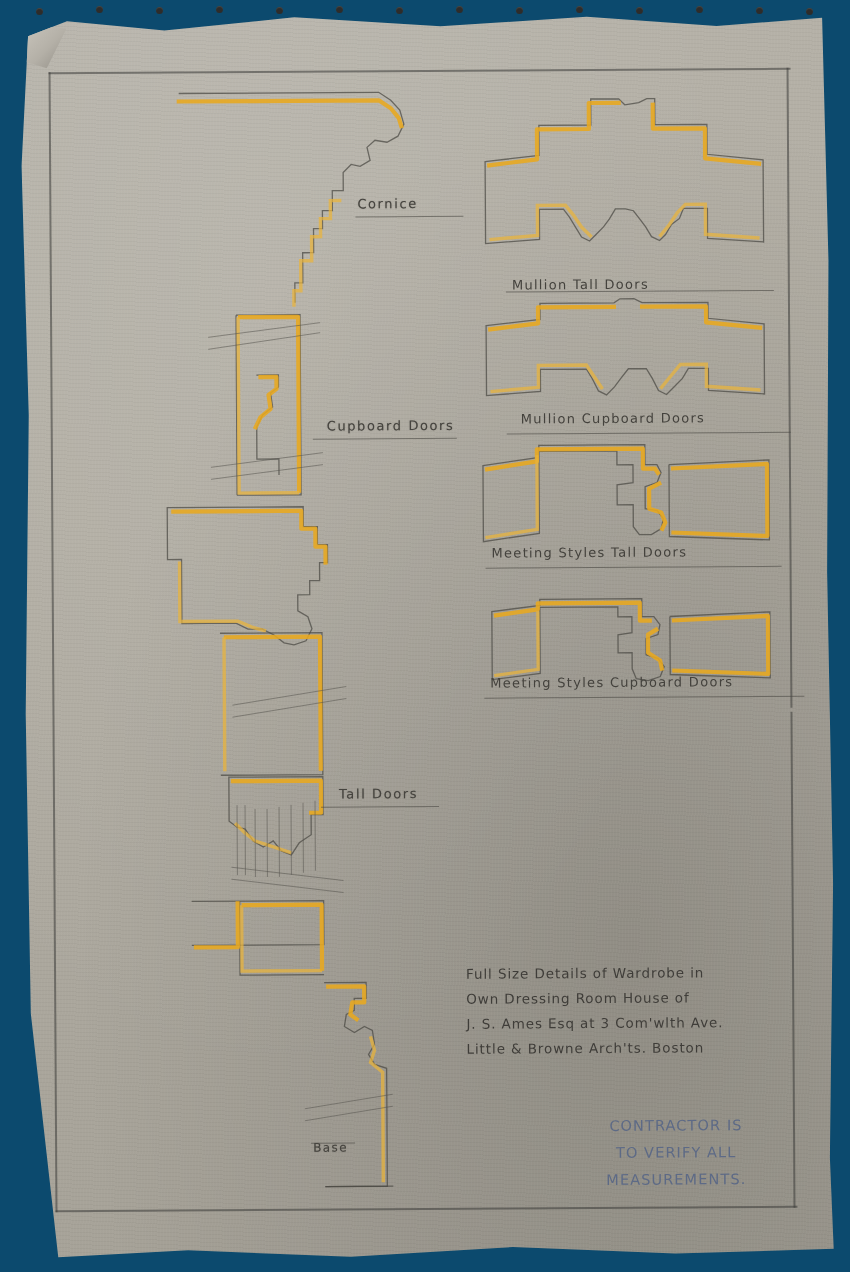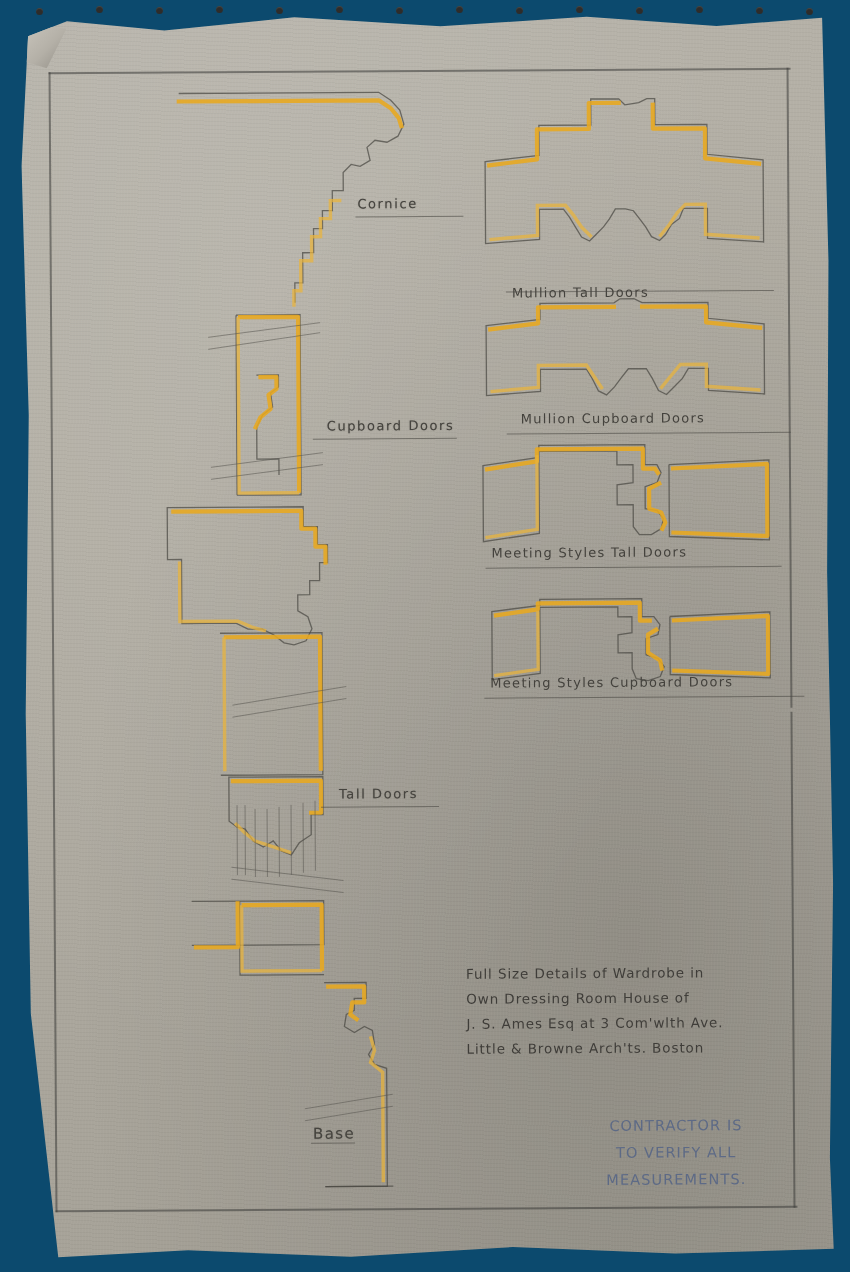--- a/index.html
+++ b/index.html
@@ -70,21 +70,21 @@
   
   .label {
     position: absolute;
     color: #46443f;
     font-family: "DejaVu Sans", sans-serif;
     font-size: 13px;
     letter-spacing: 1.6px;
     white-space: nowrap;
     text-shadow: 0 0 1px rgba(80,78,72,0.5);
   }
-  .label.small { font-size: 15px; letter-spacing: 1.4px; }
+  .label.small { font-size: 12px; letter-spacing: 1.4px; margin-top: 16px; }
   .caption {
     position: absolute;
     color: #44423d;
     font-size: 13px;
     letter-spacing: 1.3px;
     white-space: nowrap;
   }
   .underline {
     position: absolute;
     height: 1px;
@@ -243,21 +243,21 @@
       <g>
         <path class="ink" d="M470 598 L518 592 L518 586 L620 586 L620 604 L632 604 L638 612 L636 622 L624 626 L624 642 L636 646 L642 654 L638 664 L626 668 L614 666 L610 656 L610 640 L596 640 L596 622 L610 620 L610 604 L596 604 L596 594 L518 594 L518 660 L470 666 Z"></path>
         <path class="ochre" d="M472 602 L516 596 L516 590 L618 590 L618 608 L630 608"></path>
         <path class="ochre-soft" d="M472 662 L516 656 L516 598"></path>
         <path class="ochre" d="M636 616 L626 622 L626 640 L638 648 L640 658"></path>
         <path class="ink" d="M648 604 L748 600 L748 666 L648 662 L648 604"></path>
         <path class="ochre" d="M650 608 L746 604 L746 662 L650 658"></path>
       </g>
     </svg>
 
-    <div class="caption" style="left:492px; top:272px;">Mullion  Tall Doors</div>
+    <div class="caption" style="left:492px; top:264px;">Mullion  Tall Doors</div>
     <div class="underline" style="left:486px; top:278px; width:268px;"></div>
 
     <div class="caption" style="left:500px; top:398px;">Mullion  Cupboard Doors</div>
     <div class="underline" style="left:486px; top:420px; width:284px;"></div>
 
     <div class="caption" style="left:470px; top:532px;">Meeting Styles Tall Doors</div>
     <div class="underline" style="left:464px; top:554px; width:296px;"></div>
 
     <div class="caption" style="left:468px; top:662px;">Meeting Styles Cupboard Doors</div>
     <div class="underline" style="left:462px; top:684px; width:320px;"></div>

